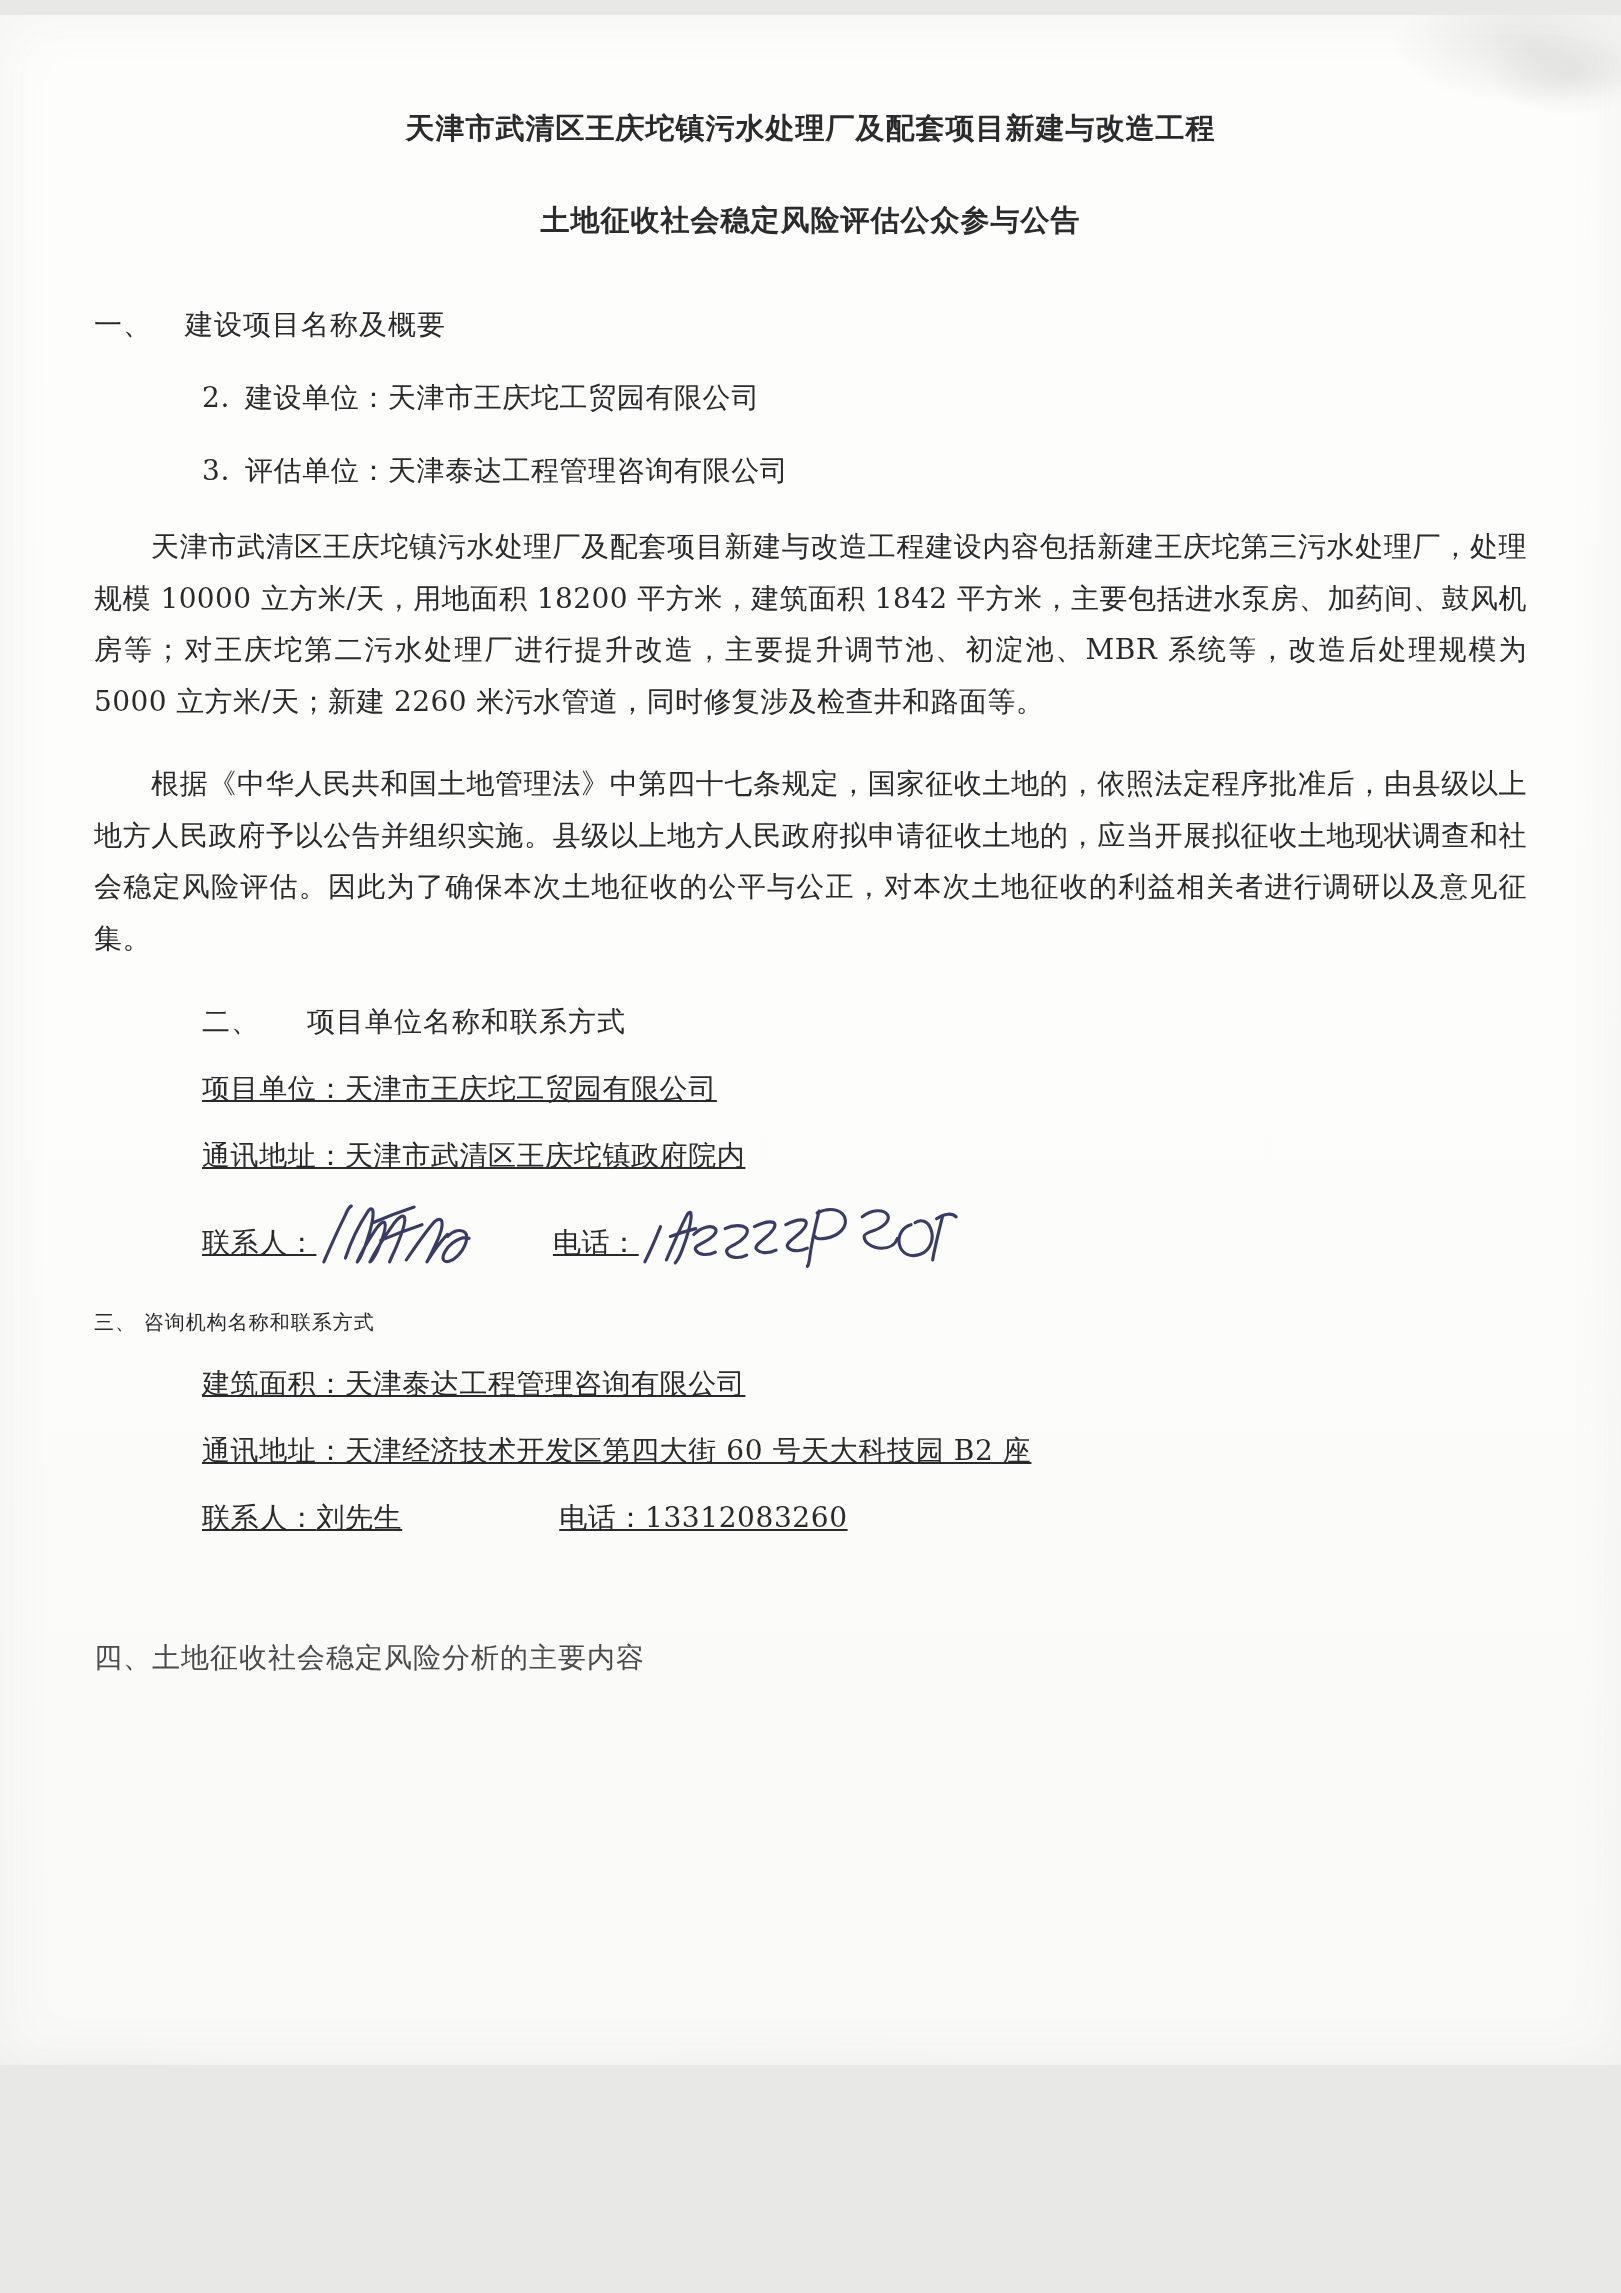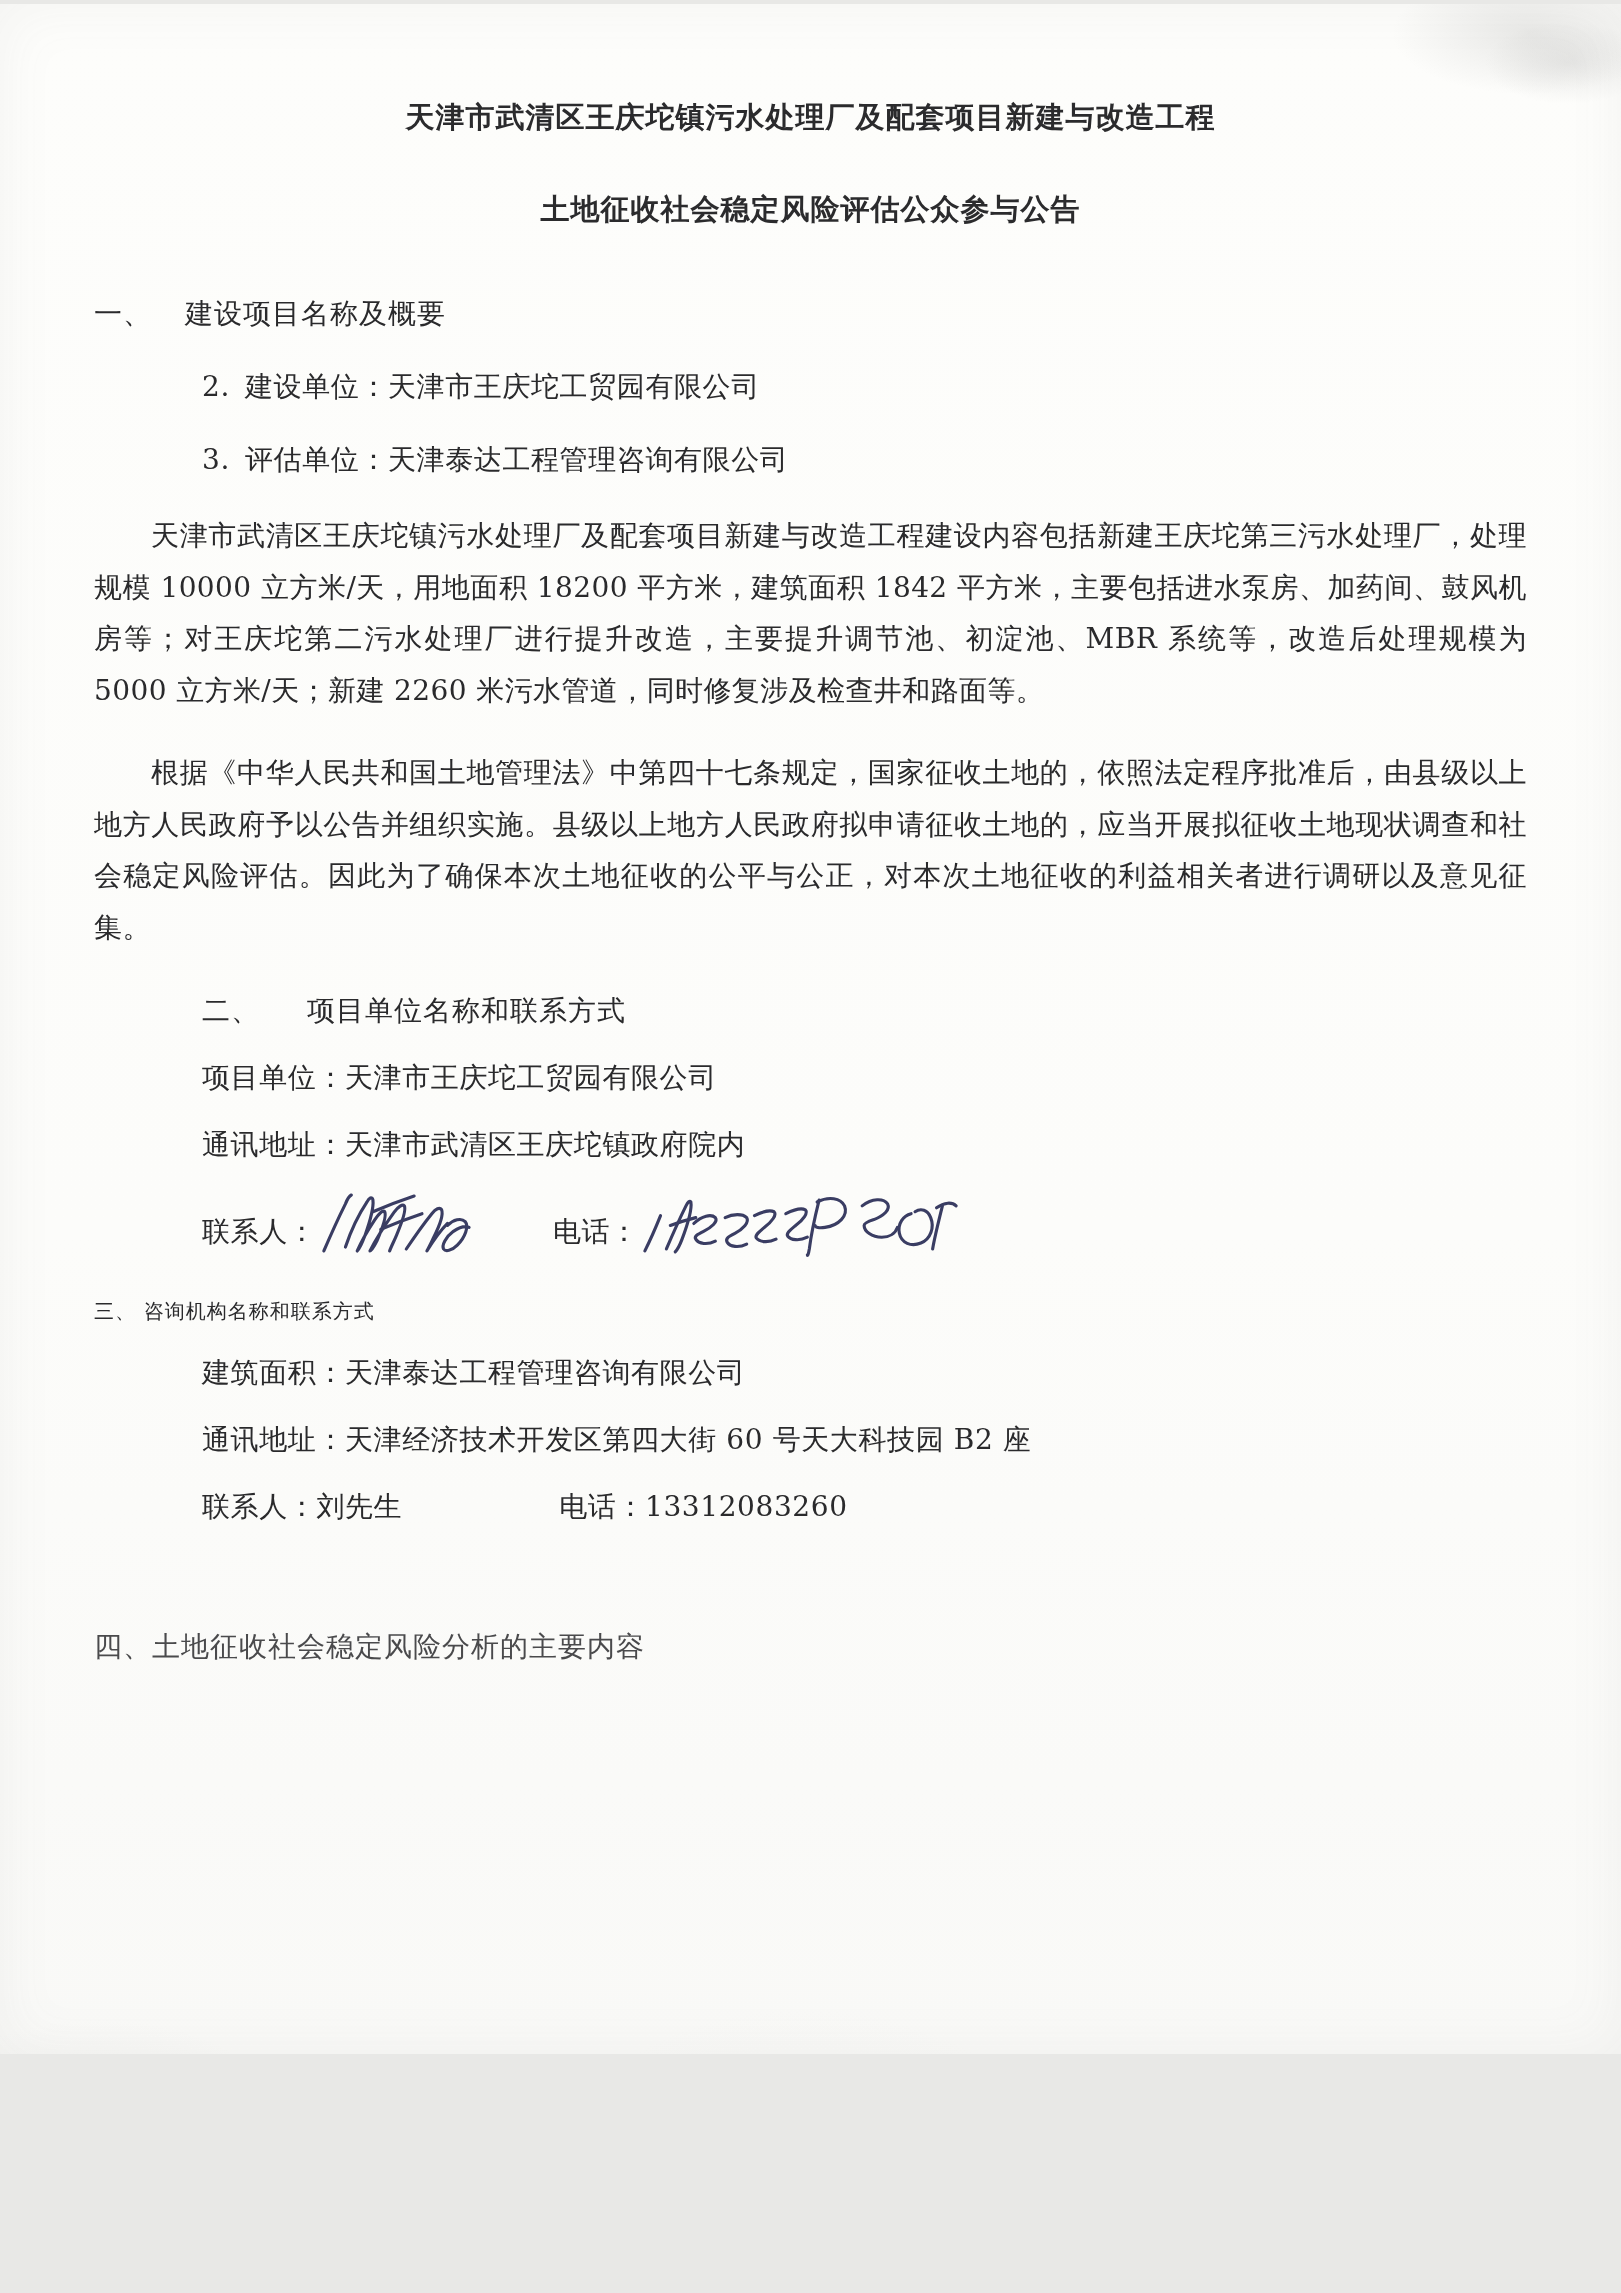--- a/index.html
+++ b/index.html
@@ -4,21 +4,21 @@
 <style>
   html, body {
     margin: 0;
     padding: 0;
     background: #e8e8e6;
   }
   .page {
     position: relative;
     width: 1621px;
     height: 2050px;
-    margin: 4px auto;
+    margin: 15px auto;
     background: #86efac;
     overflow: hidden;
     font-family: "DejaVu Serif", "Liberation Serif", serif;
     color: #2a2a2c;
     box-sizing: border-box;
   }
   
   .scan-texture {
     position: absolute;
     inset: 0;
@@ -86,20 +86,21 @@
     margin-left: 108px;
     letter-spacing: 1px;
   }
   .sec-head-indent .num { margin-right: 47px; }
 
   .contact-line {
     font-size: 28px;
     margin-top: 29px;
     margin-left: 108px;
     letter-spacing: 0.6px;
+    text-decoration: underline;
   }
   .contact-line.handwritten-row {
     display: flex;
     align-items: flex-end;
     margin-top: 25.5px;
   }
   .hw-gap { display: inline-block; width: 225px; }
 
   .hand {
     position: relative;

